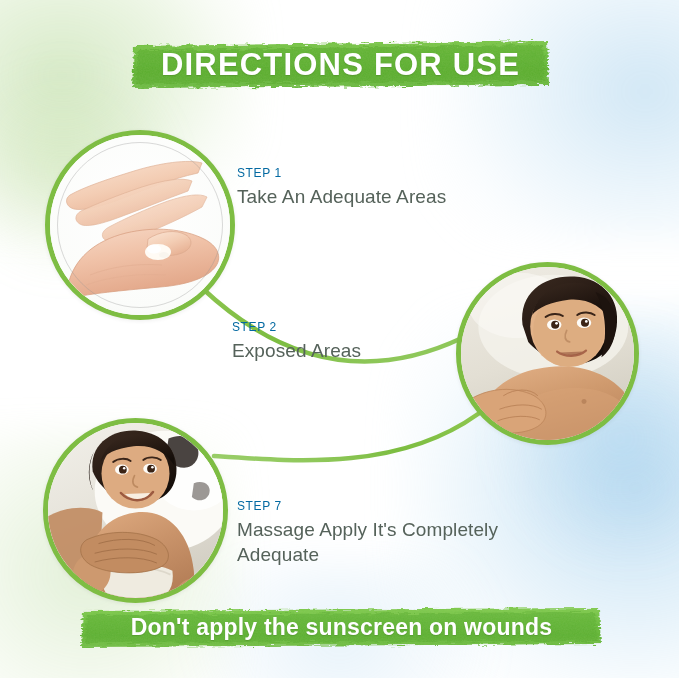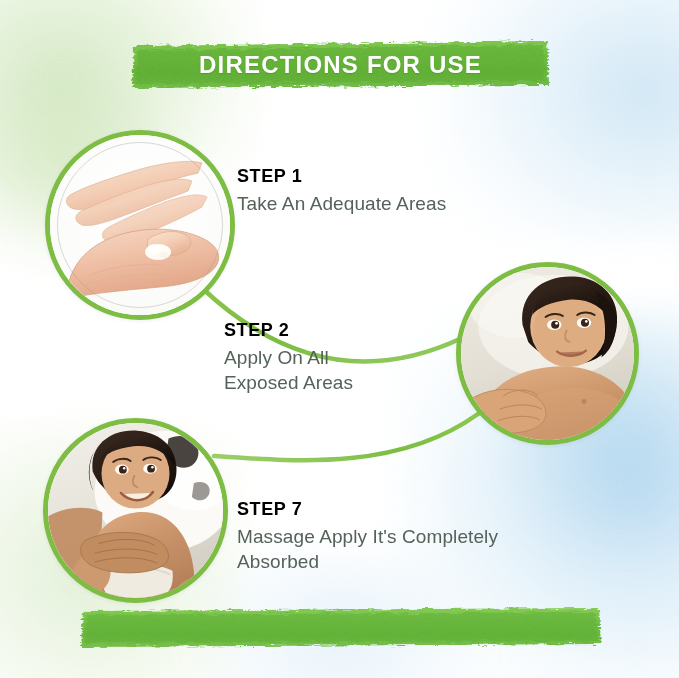--- a/index.html
+++ b/index.html
@@ -89,21 +89,21 @@
   }
   .banner .banner-text {
     position:relative; z-index:2;
     color:#ffffff;
     font-weight:bold;
     letter-spacing:0.5px;
     text-shadow:0 1px 1px rgba(60,110,30,0.30);
     white-space:nowrap;
   }
   #title-banner { left:128px; top:36px; width:425px; height:57px; }
-  #title-banner .banner-text { font-size:24px; letter-spacing:1.2px; }
+  #title-banner .banner-text { font-size:31px; letter-spacing:1.2px; }
   #footer-banner { left:78px; top:604px; width:527px; height:46px; }
   #footer-banner .banner-text { font-size:23px; letter-spacing:0.2px; }
 
   
   .step-circle {
     position:absolute;
     border-radius:50%;
     border:5px solid #7ebd43;
     overflow:hidden;
     background:#ffffff;
@@ -119,35 +119,35 @@
   .inner-ring {
     position:absolute; left:7px; top:7px; right:7px; bottom:7px;
     border-radius:50%;
     border:1px solid rgba(150,150,150,0.35);
     z-index:3; pointer-events:none;
   }
 
   
   .step-block { position:absolute; }
   .step-label {
-    color:#000000;
-    font-weight:bold;
-    font-size:18px;
+    color:#0369a1;
+    font-weight:normal;
+    font-size:12px;
     letter-spacing:0.6px;
     margin-bottom:4px;
   }
   .step-desc {
     color:#55625a;
     font-size:19px;
     line-height:1.32;
     letter-spacing:0.1px;
     font-weight:400;
   }
   #step-1-block { left:237px; top:166px; }
-  #step-2-block { left:224px; top:320px; }
+  #step-2-block { left:232px; top:320px; }
   #step-3-block { left:237px; top:499px; }
 </style>
 </head>
 <body>
 
 <div id="infographic">
 
   <div class="wash wash-tl"></div>
   <div class="wash wash-tl2"></div>
   <div class="wash wash-tr"></div>
@@ -322,21 +322,20 @@
         <path d="M 44,134 C 56,126 72,126 80,134" fill="none" stroke="#bb8459" stroke-width="1"></path>
         <path d="M 40,148 C 56,142 74,142 84,148" fill="none" stroke="#bb8459" stroke-width="1"></path>
         <path d="M 38,160 C 54,154 72,154 82,159" fill="none" stroke="#bb8459" stroke-width="1"></path>
       </g>
       <circle cx="128" cy="140" r="2.6" fill="#b07c54" opacity="0.7"></circle>
     </svg>
   </div>
 
   <div class="step-block" id="step-2-block">
     <div class="step-label">STEP 2</div>
-    <div class="step-desc">Apply On All</div>
     <div class="step-desc">Exposed Areas</div>
   </div>
 
   <div class="step-circle" id="circle-3">
     <svg class="photo" viewBox="0 0 180 180" preserveAspectRatio="xMidYMid slice">
       <defs>
         <linearGradient id="bedding3" x1="0" y1="0" x2="0.4" y2="1">
           <stop offset="0%" stop-color="#f2f0ea"></stop>
           <stop offset="55%" stop-color="#e6e3da"></stop>
           <stop offset="100%" stop-color="#d4d0c5"></stop>
@@ -403,21 +402,21 @@
         <path d="M 52,124 C 72,118 96,118 110,126" fill="none" stroke="#a4724a" stroke-width="1"></path>
         <path d="M 48,134 C 70,128 96,128 112,135" fill="none" stroke="#a4724a" stroke-width="1"></path>
         <path d="M 48,143 C 70,137 96,137 112,144" fill="none" stroke="#a4724a" stroke-width="1"></path>
       </g>
     </svg>
   </div>
 
   <div class="step-block" id="step-3-block">
     <div class="step-label">STEP 7</div>
     <div class="step-desc">Massage Apply It's Completely</div>
-    <div class="step-desc">Absorbed</div>
+    <div class="step-desc">Adequate</div>
   </div>
 
   <div class="banner" id="footer-banner">
     <svg class="brush" viewBox="0 0 527 46" preserveAspectRatio="none">
       <defs>
         <linearGradient id="brushGrad2" x1="0" y1="0" x2="0" y2="1">
           <stop offset="0%" stop-color="#82cb50"></stop>
           <stop offset="30%" stop-color="#6fc043"></stop>
           <stop offset="70%" stop-color="#61b434"></stop>
           <stop offset="100%" stop-color="#73be48"></stop>
@@ -435,15 +434,16 @@
       <g filter="url(#brushTex2)">
         <path d="M 5,7 L 521,4 L 523,40 L 3,43 Z" fill="url(#brushGrad2)"></path>
       </g>
       <g filter="url(#brushTex2)" opacity="0.5">
         <path d="M 9,11 L 517,8 L 519,37 L 7,39 Z" fill="#59ab2d"></path>
       </g>
       <g filter="url(#brushGrain2)" opacity="0.8">
         <path d="M 5,7 L 521,4 L 523,40 L 3,43 Z" fill="#6cbe3f"></path>
       </g>
     </svg>
+    <span class="banner-text">Don't apply the sunscreen on wounds</span>
   </div>
 
 </div>
 
 </body></html>

